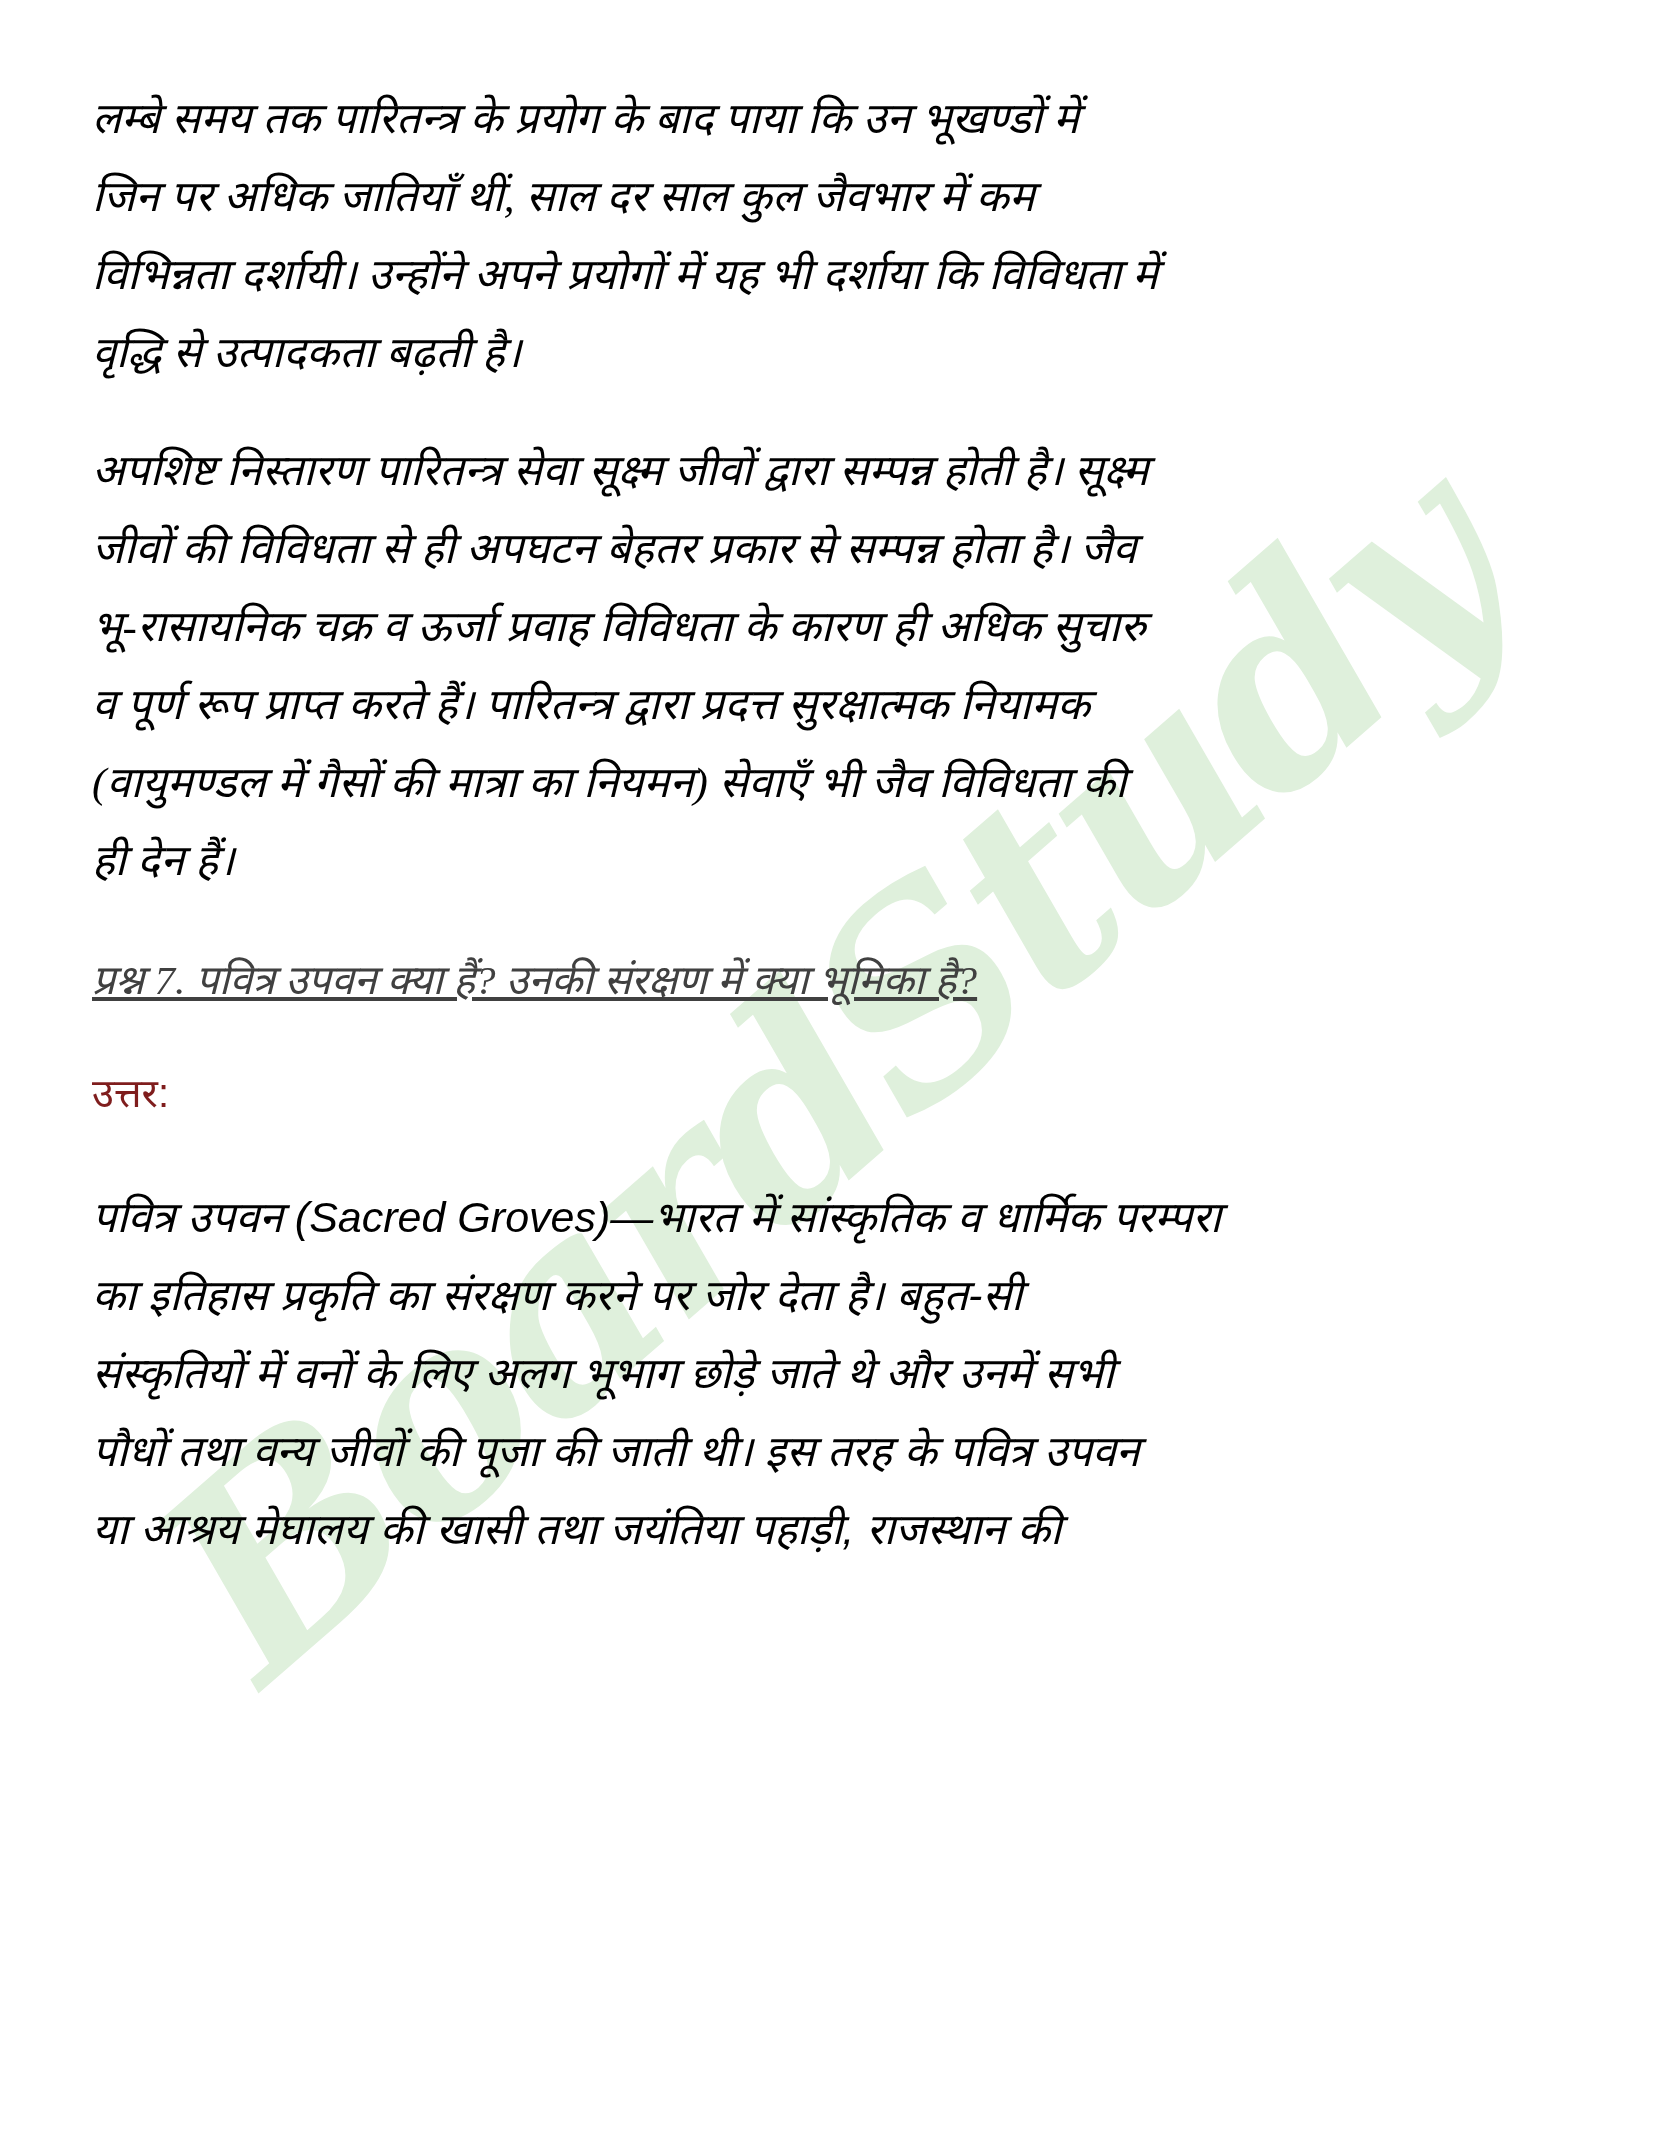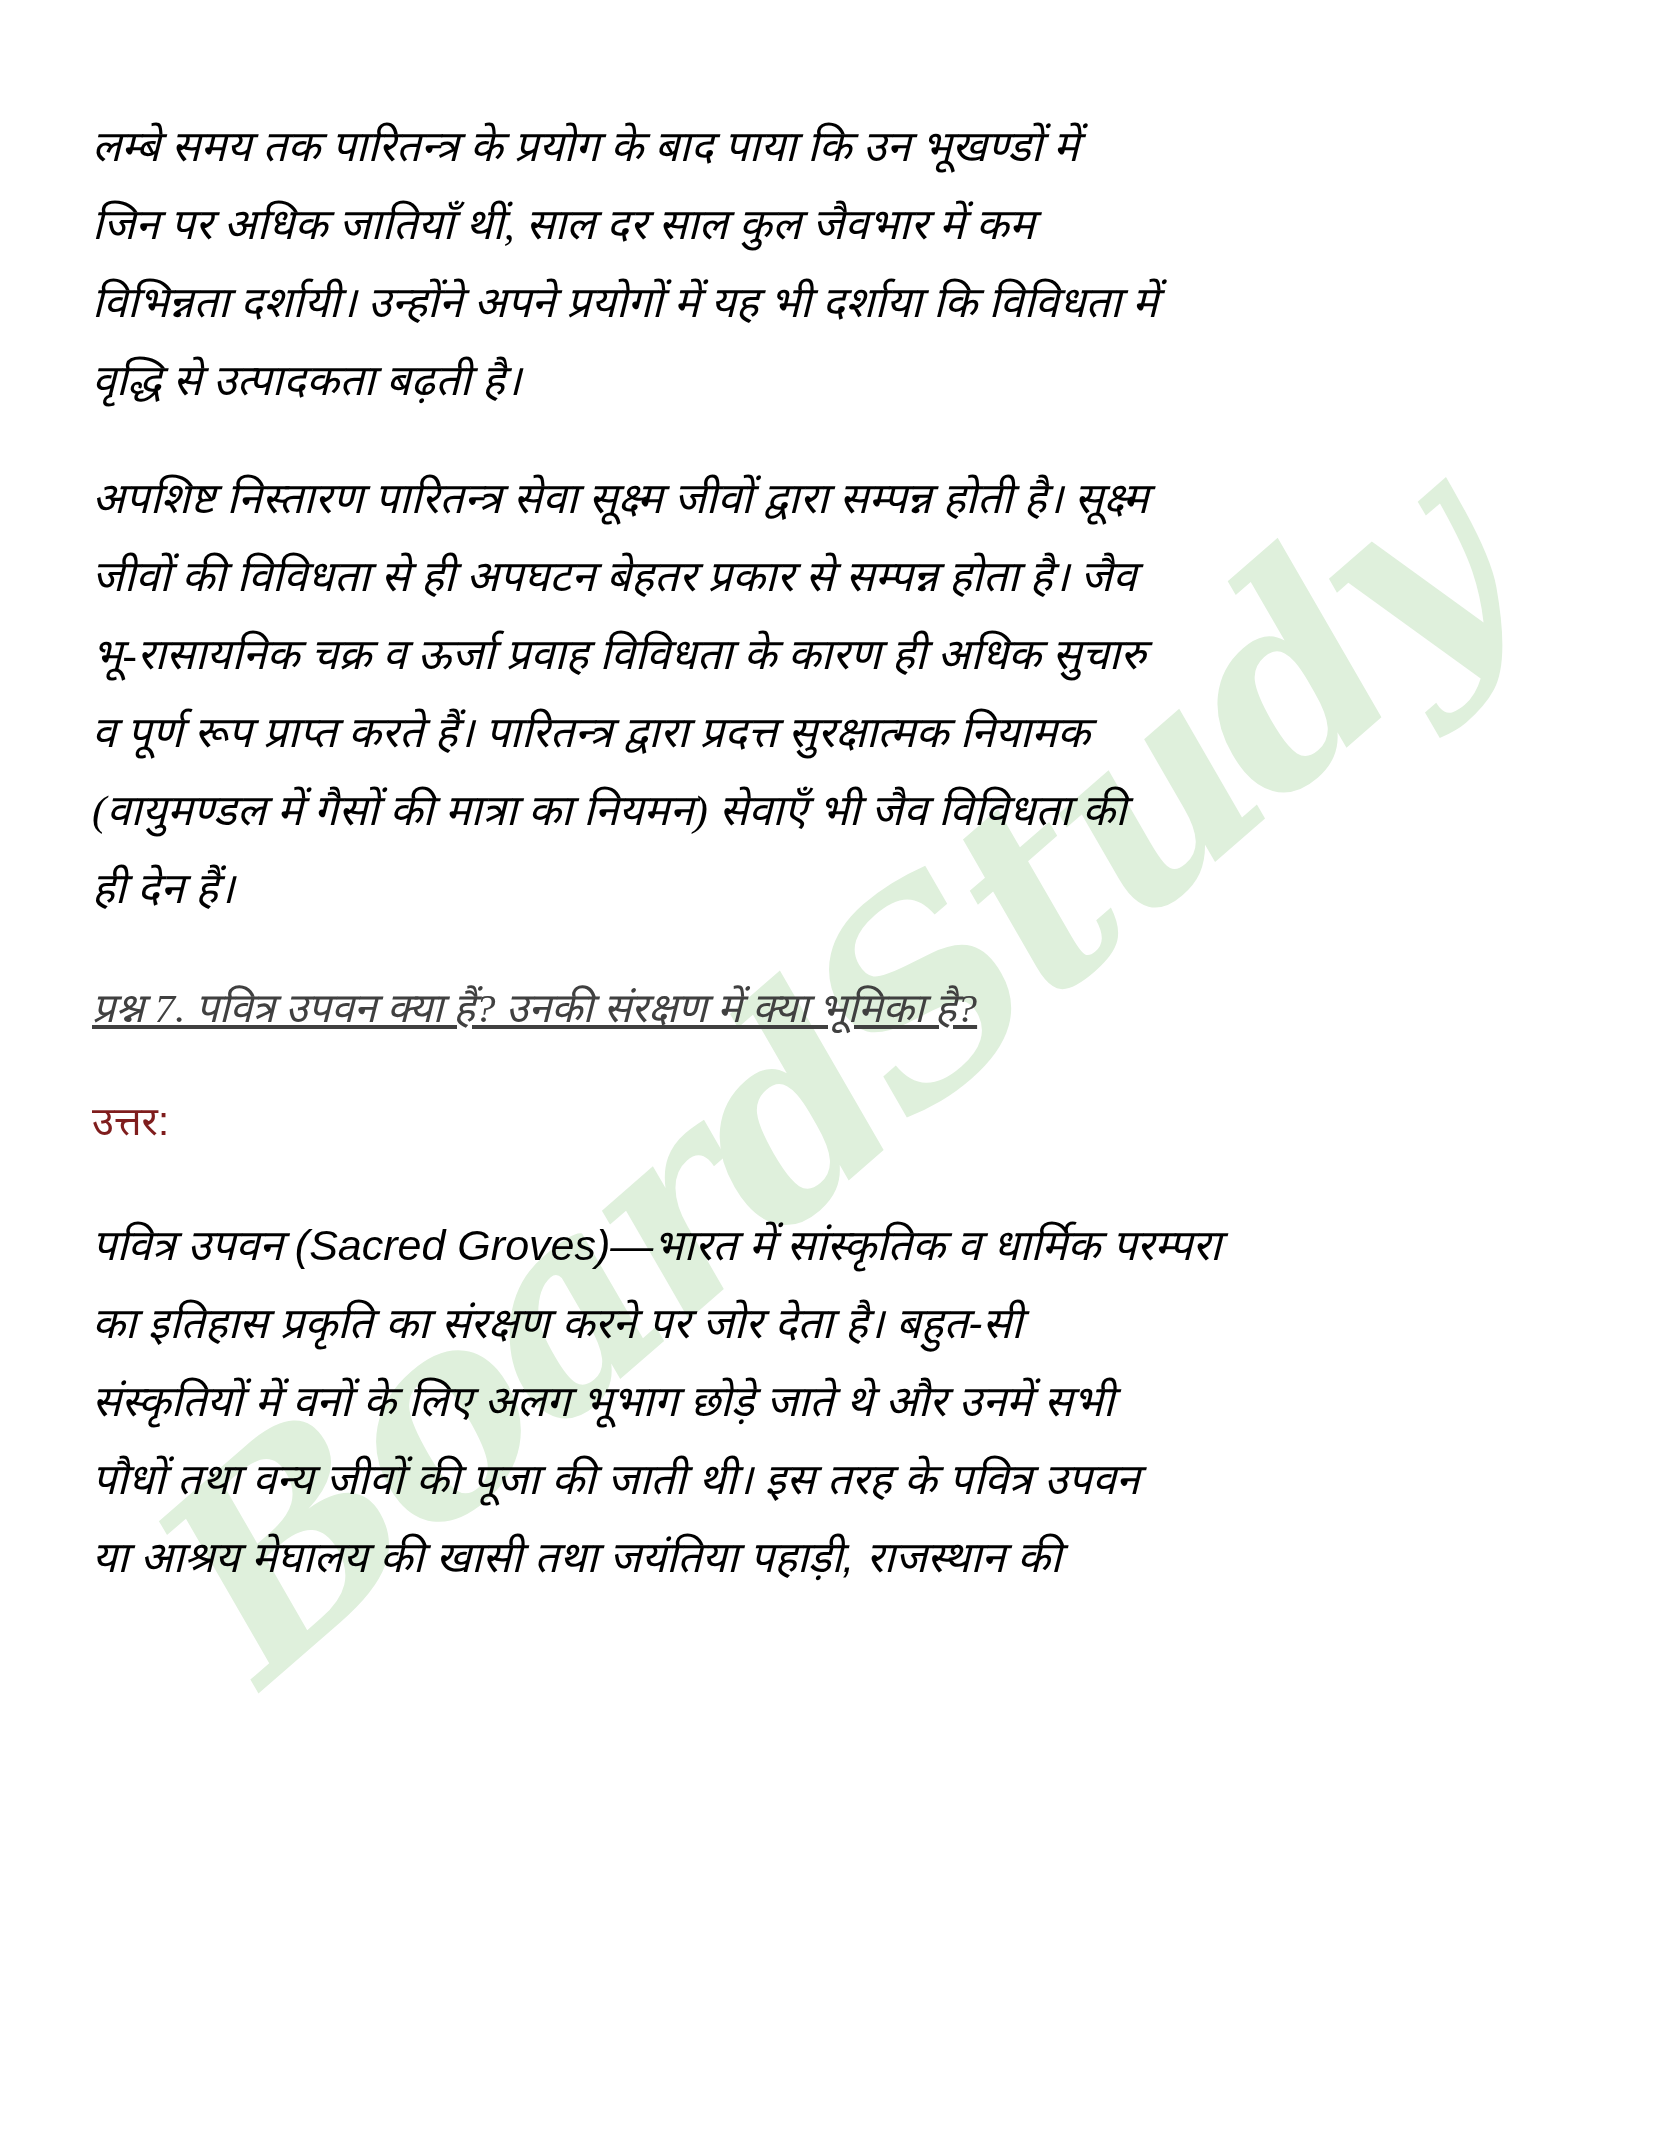--- a/index.html
+++ b/index.html
@@ -39,21 +39,21 @@
     letter-spacing: -10px;
     color: #dff0dc;
     white-space: nowrap;
     user-select: none;
   }
 
   
   .content {
     position: relative;
     z-index: 2;
-    padding: 108px 78px 0 92px;
+    padding: 80px 78px 0 92px;
     box-sizing: border-box;
   }
 
   .para {
     font-family: "Liberation Serif", "DejaVu Serif", serif;
     font-style: italic;
     font-size: 43px;
     line-height: 78px;
     color: #000000;
     margin: 0 0 40px 0;

